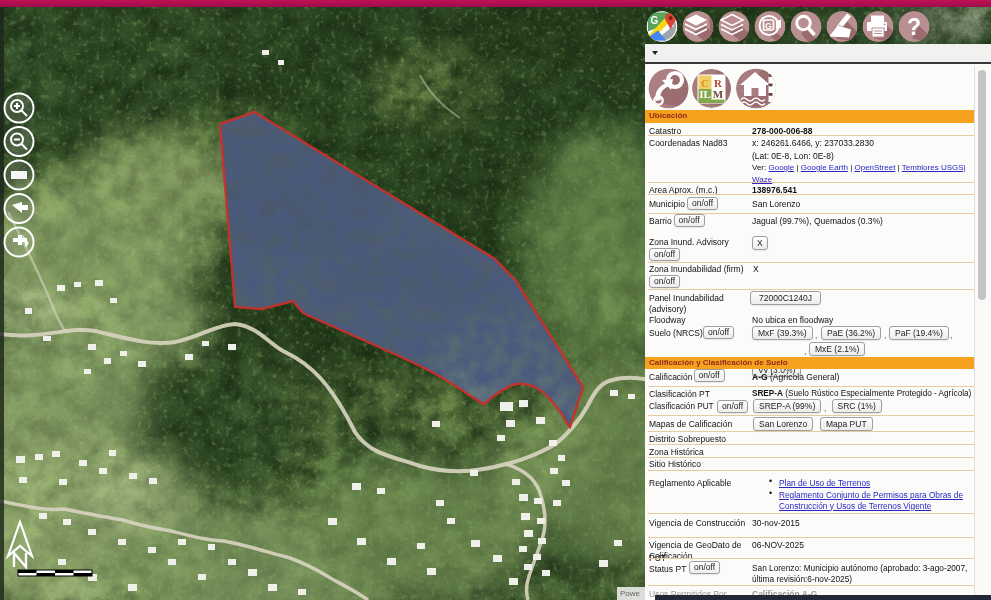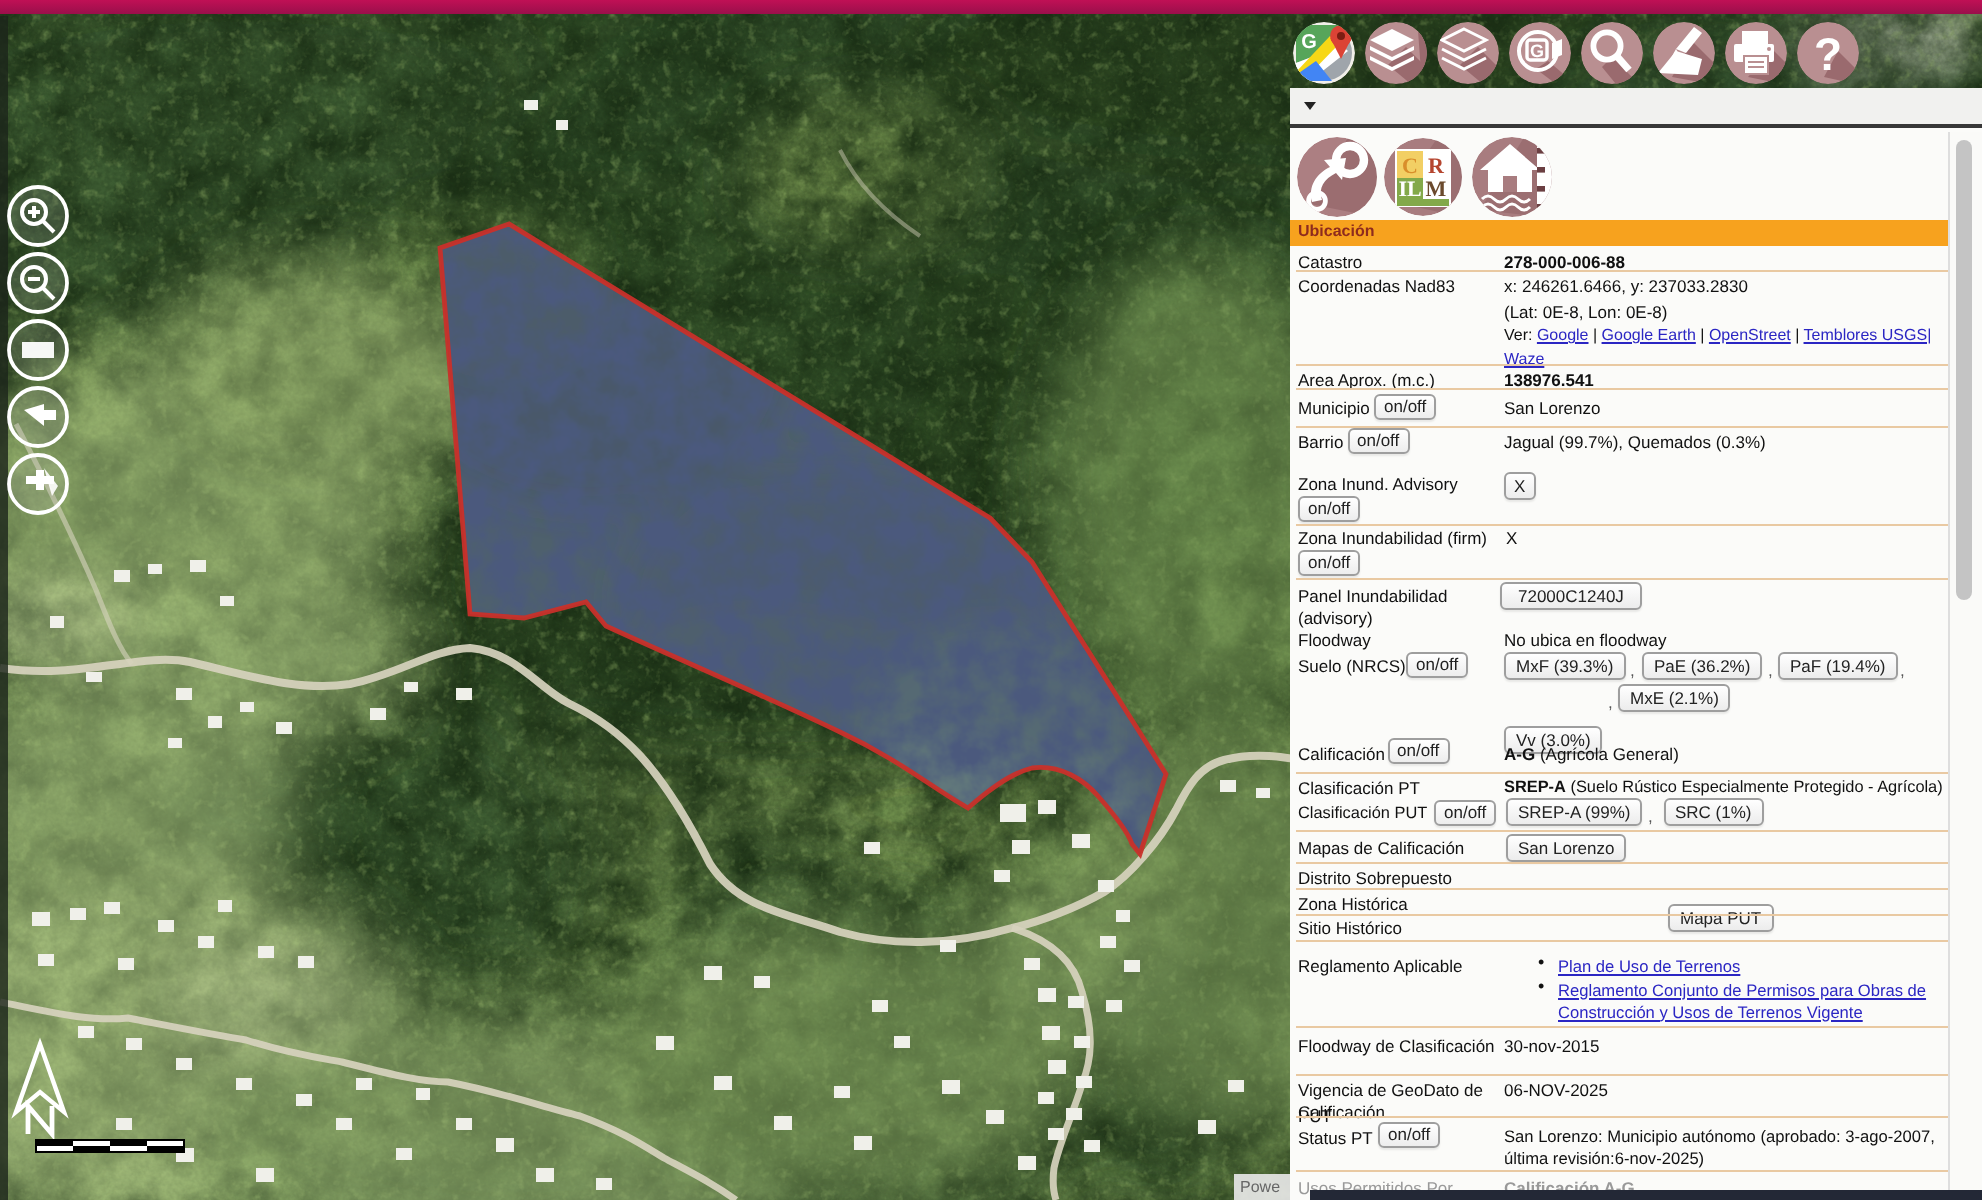--- a/index.html
+++ b/index.html
@@ -373,50 +373,51 @@
   <div class="btn2" style="left:107px;top:281.5px;">MxF (39.3%)</div>
   <div class="vl" style="left:170px;top:286px;color:#555;">,</div>
   <div class="btn2" style="left:176px;top:281.5px;">PaE (36.2%)</div>
   <div class="vl" style="left:239px;top:286px;color:#555;">,</div>
   <div class="btn2" style="left:244px;top:281.5px;">PaF (19.4%)</div>
   <div class="vl" style="left:305px;top:286px;color:#555;">,</div>
   <div class="btn2" style="left:107px;top:297.5px;margin-top:21px;">Vv (3.0%)</div>
   <div class="vl" style="left:159px;top:302px;color:#555;">,</div>
   <div class="btn2" style="left:164px;top:297.5px;">MxE (2.1%)</div>
 
+  <div class="hdr" style="top:312.5px;">Calificación y Clasificación de Suelo</div>
   <div class="lb" style="top:327.5px;">Calificación</div>
   <div class="btn" style="left:48.5px;top:325px;">on/off</div>
   <div class="vl" style="top:327.5px;"><b>A-G</b> (Agrícola General)</div>
   <div class="sep" style="top:341.5px;"></div>
   <div class="lb" style="top:344.5px;">Clasificación PT</div>
   <div class="vl" style="top:344.5px;font-size:8.2px;"><b>SREP-A</b> (Suelo Rústico Especialmente Protegido - Agrícola)</div>
   <div class="lb" style="top:358px;font-size:8.2px;">Clasificación PUT</div>
   <div class="btn" style="left:72px;top:355.5px;">on/off</div>
   <div class="btn2" style="left:108px;top:354.5px;">SREP-A (99%)</div>
   <div class="vl" style="left:179px;top:359px;color:#555;">,</div>
   <div class="btn2" style="left:186.5px;top:354.5px;">SRC (1%)</div>
   <div class="sep" style="top:370.5px;"></div>
   <div class="lb" style="top:374.5px;">Mapas de Calificación</div>
   <div class="btn2" style="left:108px;top:372.5px;">San Lorenzo</div>
-  <div class="btn2" style="left:189px;top:372.5px;margin-top:35px;">Mapa PUT</div>
+  <div class="btn2" style="left:175px;top:372.5px;">Mapa PUT</div>
   <div class="sep" style="top:387px;"></div>
   <div class="lb" style="top:390px;">Distrito Sobrepuesto</div>
   <div class="sep" style="top:400px;"></div>
   <div class="lb" style="top:402.5px;">Zona Histórica</div>
   <div class="sep" style="top:412.5px;"></div>
   <div class="lb" style="top:415px;">Sitio Histórico</div>
   <div class="sep" style="top:425.5px;"></div>
   <div class="lb" style="top:433.5px;">Reglamento Aplicable</div>
   <div class="vl" style="left:124px;top:432px;font-size:9px;">•</div>
   <div class="vl" style="left:134px;top:433.5px;font-size:8.3px;"><a href="#">Plan de Uso de Terrenos</a></div>
   <div class="vl" style="left:124px;top:444px;font-size:9px;">•</div>
   <div class="vl" style="left:134px;top:445.5px;font-size:8.3px;"><a href="#">Reglamento Conjunto de Permisos para Obras de</a></div>
   <div class="vl" style="left:134px;top:456.5px;font-size:8.3px;"><a href="#">Construcción y Usos de Terrenos Vigente</a></div>
   <div class="sep" style="top:469px;"></div>
-  <div class="lb" style="top:473.5px;">Floodway de Clasificación</div>
+  <div class="lb" style="top:473.5px;">Vigencia de Construcción</div>
   <div class="lb" style="top:509px;">PUT</div>
   <div class="vl" style="top:473.5px;">30-nov-2015</div>
   <div class="sep" style="top:492.5px;"></div>
   <div class="lb" style="top:495.5px;">Vigencia de GeoDato de</div>
   <div class="lb" style="top:506.5px;">Calificación</div>
   <div class="vl" style="top:495.5px;">06-NOV-2025</div>
   <div class="sep" style="top:514px;"></div>
   <div class="lb" style="top:519.5px;">Status PT</div>
   <div class="btn" style="left:44px;top:516.5px;">on/off</div>
   <div class="vl" style="top:518.5px;font-size:8.3px;">San Lorenzo: Municipio autónomo (aprobado: 3-ago-2007,</div>

